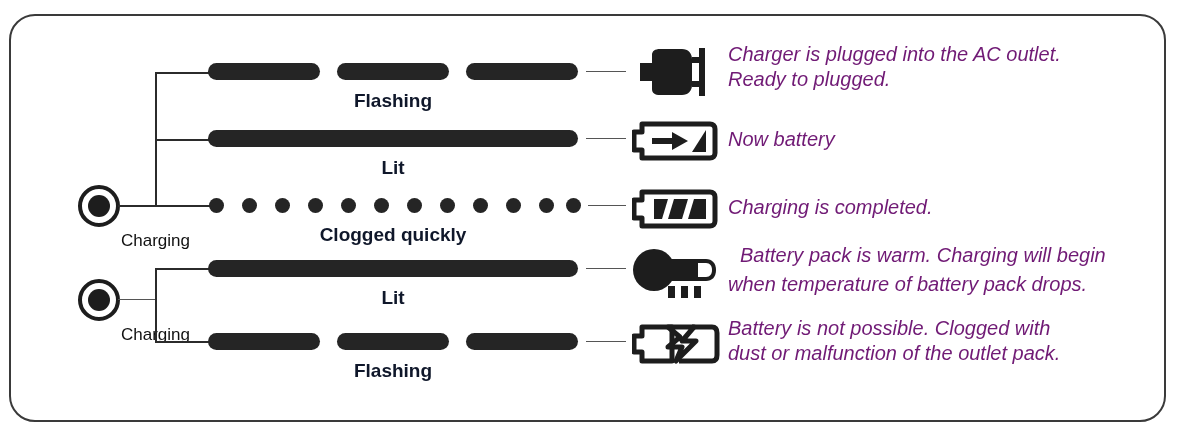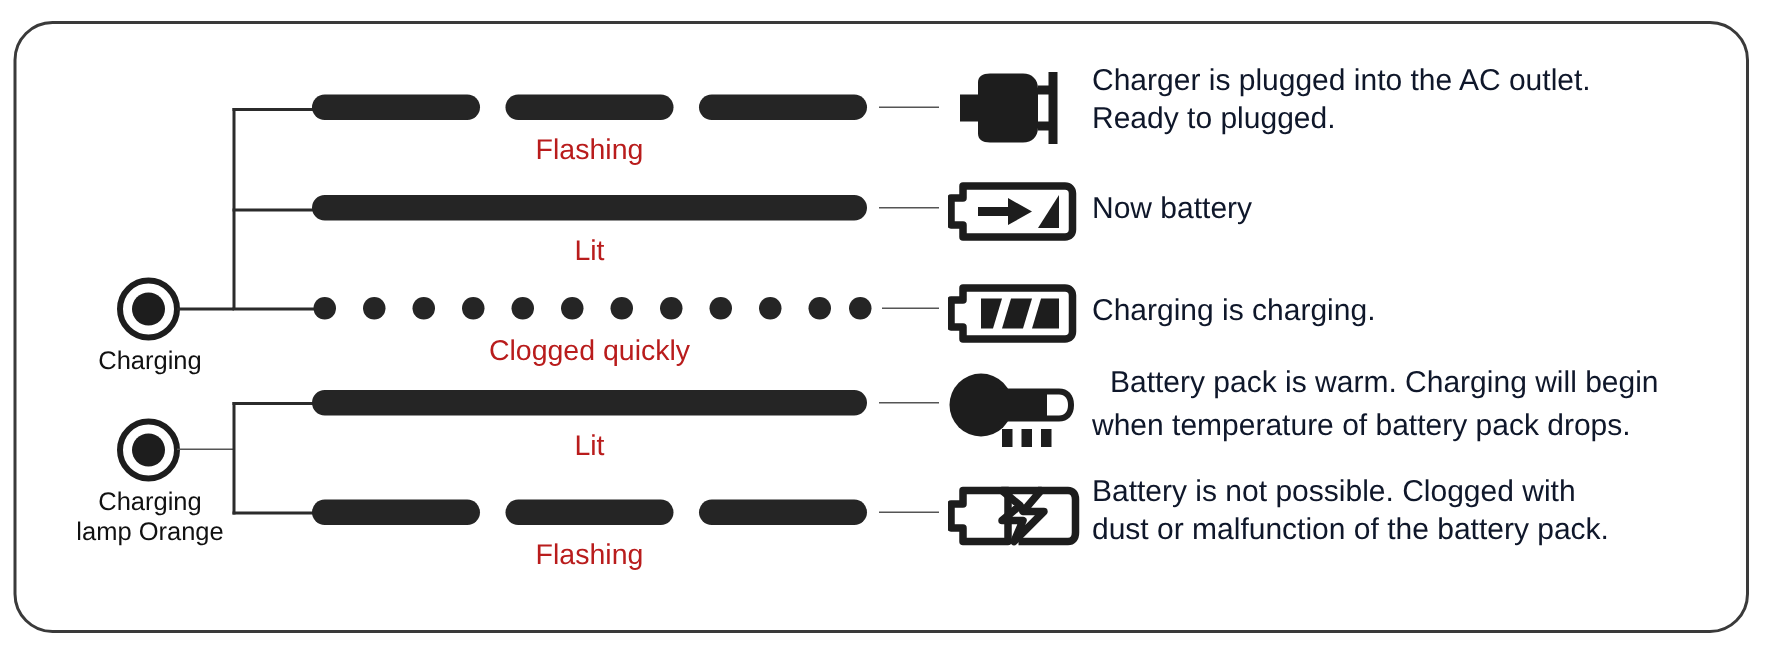--- a/index.html
+++ b/index.html
@@ -49,21 +49,21 @@
     margin: -11px 0 0 -11px;
     border-radius: 50%;
     background: #1d1d1d;
   }
   .lamp-caption {
     position: absolute;
     font-size: 17px;
     line-height: 20px;
     color: #111111;
     white-space: nowrap;
-    text-align: center;
+    text-align: right;
   }
   
   .line-h {
     position: absolute;
     height: 0;
     border-top: 2px solid #2b2b2b;
   }
   .line-v {
     position: absolute;
     width: 0;
@@ -88,49 +88,50 @@
     position: absolute;
     width: 15px;
     height: 15px;
     background: #252525;
     border-radius: 50%;
   }
   .state-label {
     position: absolute;
     font-size: 19px;
     line-height: 22px;
-    color: #b91c1c;
+    color: #0f172a;
     white-space: nowrap;
     text-align: center;
+    font-weight: bold;
   }
   
   .desc {
     position: absolute;
     font-size: 20px;
     line-height: 25px;
-    color: #0f172a;
+    color: #701a75;
     white-space: pre;
+    font-style: italic;
   }
   
   .icon {
     position: absolute;
   }
 </style>
 </head>
 <body>
 
 <div id="stage">
   <div id="frame"></div>
 
   <div class="lamp" style="left:78px; top:185px;"></div>
   <div class="lamp-caption" style="left:10px; top:231px; width:180px;">Charging</div>
 
   <div class="lamp" style="left:78px; top:279px;"></div>
   <div class="lamp-caption" style="left:10px; top:325px; width:180px;">Charging</div>
-  <div class="lamp-caption" style="left:10px; top:345px; width:180px;">lamp Orange</div>
 
   <div class="line-h" style="left:118px; top:205px; width:38px;"></div>
 
   <div class="line-v" style="left:155px; top:72px; height:134px;"></div>
 
   <div class="line-h" style="left:155px; top:72px; width:55px;"></div>
   <div class="line-h" style="left:155px; top:139px; width:55px;"></div>
   <div class="line-h" style="left:155px; top:205px; width:55px;"></div>
 
   <div class="line-thin-h" style="left:118px; top:299px; width:38px;"></div>
@@ -189,21 +190,21 @@
     <div class="line-thin-h" style="left:588px; top:205px; width:38px;"></div>
 
     <svg class="icon" style="left:632px; top:188px;" width="86" height="42" viewBox="0 0 86 42">
       <path d="M2 12 L10 12 L10 4 L78 4 C81 4 83 6 83 9 L83 33 C83 36 81 38 78 38
                L10 38 L10 30 L2 30 Z" fill="none" stroke="#1d1d1d" stroke-width="5" stroke-linejoin="round"></path>
       <path d="M22 11 L36 11 L30 31 L22 31 Z" fill="#1d1d1d"></path>
       <path d="M42 11 L56 11 L50 31 L36 31 Z" fill="#1d1d1d"></path>
       <path d="M62 11 L74 11 L74 31 L56 31 Z" fill="#1d1d1d"></path>
     </svg>
 
-    <div class="desc" style="left:728px; top:195px;">Charging is charging.</div>
+    <div class="desc" style="left:728px; top:195px;">Charging is completed.</div>
   </div>
 
   <div class="state-row">
     <div class="bar" style="left:208px; top:260px; width:370px;"></div>
     <div class="state-label" style="left:243px; top:287px; width:300px;">Lit</div>
     <div class="line-thin-h" style="left:586px; top:268px; width:40px;"></div>
 
     <svg class="icon" style="left:630px; top:248px;" width="92" height="52" viewBox="0 0 92 52">
       <circle cx="24" cy="22" r="21" fill="#1d1d1d"></circle>
       <path d="M36 11 L76 11 C82 11 86 15 86 22 C86 29 82 33 76 33 L36 33 Z" fill="#1d1d1d"></path>
@@ -224,15 +225,15 @@
     <div class="state-label" style="left:243px; top:360px; width:300px;">Flashing</div>
     <div class="line-thin-h" style="left:586px; top:341px; width:40px;"></div>
 
     <svg class="icon" style="left:632px; top:320px;" width="90" height="48" viewBox="0 0 90 48">
       <path d="M2 16 L10 16 L10 7 L40 7 L40 41 L10 41 L10 32 L2 32 Z" fill="none" stroke="#1d1d1d" stroke-width="5" stroke-linejoin="round"></path>
       <path d="M36 7 L62 7 L50 21 L64 21 L44 41 L50 27 L36 27 L48 17 Z" fill="none" stroke="#1d1d1d" stroke-width="5" stroke-linejoin="round"></path>
       <path d="M60 7 L80 7 C83 7 85 9 85 13 L85 35 C85 39 83 41 80 41 L47 41" fill="none" stroke="#1d1d1d" stroke-width="5" stroke-linejoin="round"></path>
     </svg>
 
     <div class="desc" style="left:728px; top:316px;">Battery is not possible. Clogged with</div>
-    <div class="desc" style="left:728px; top:341px;">dust or malfunction of the battery pack.</div>
+    <div class="desc" style="left:728px; top:341px;">dust or malfunction of the outlet pack.</div>
   </div>
 </div>
 
 </body></html>

